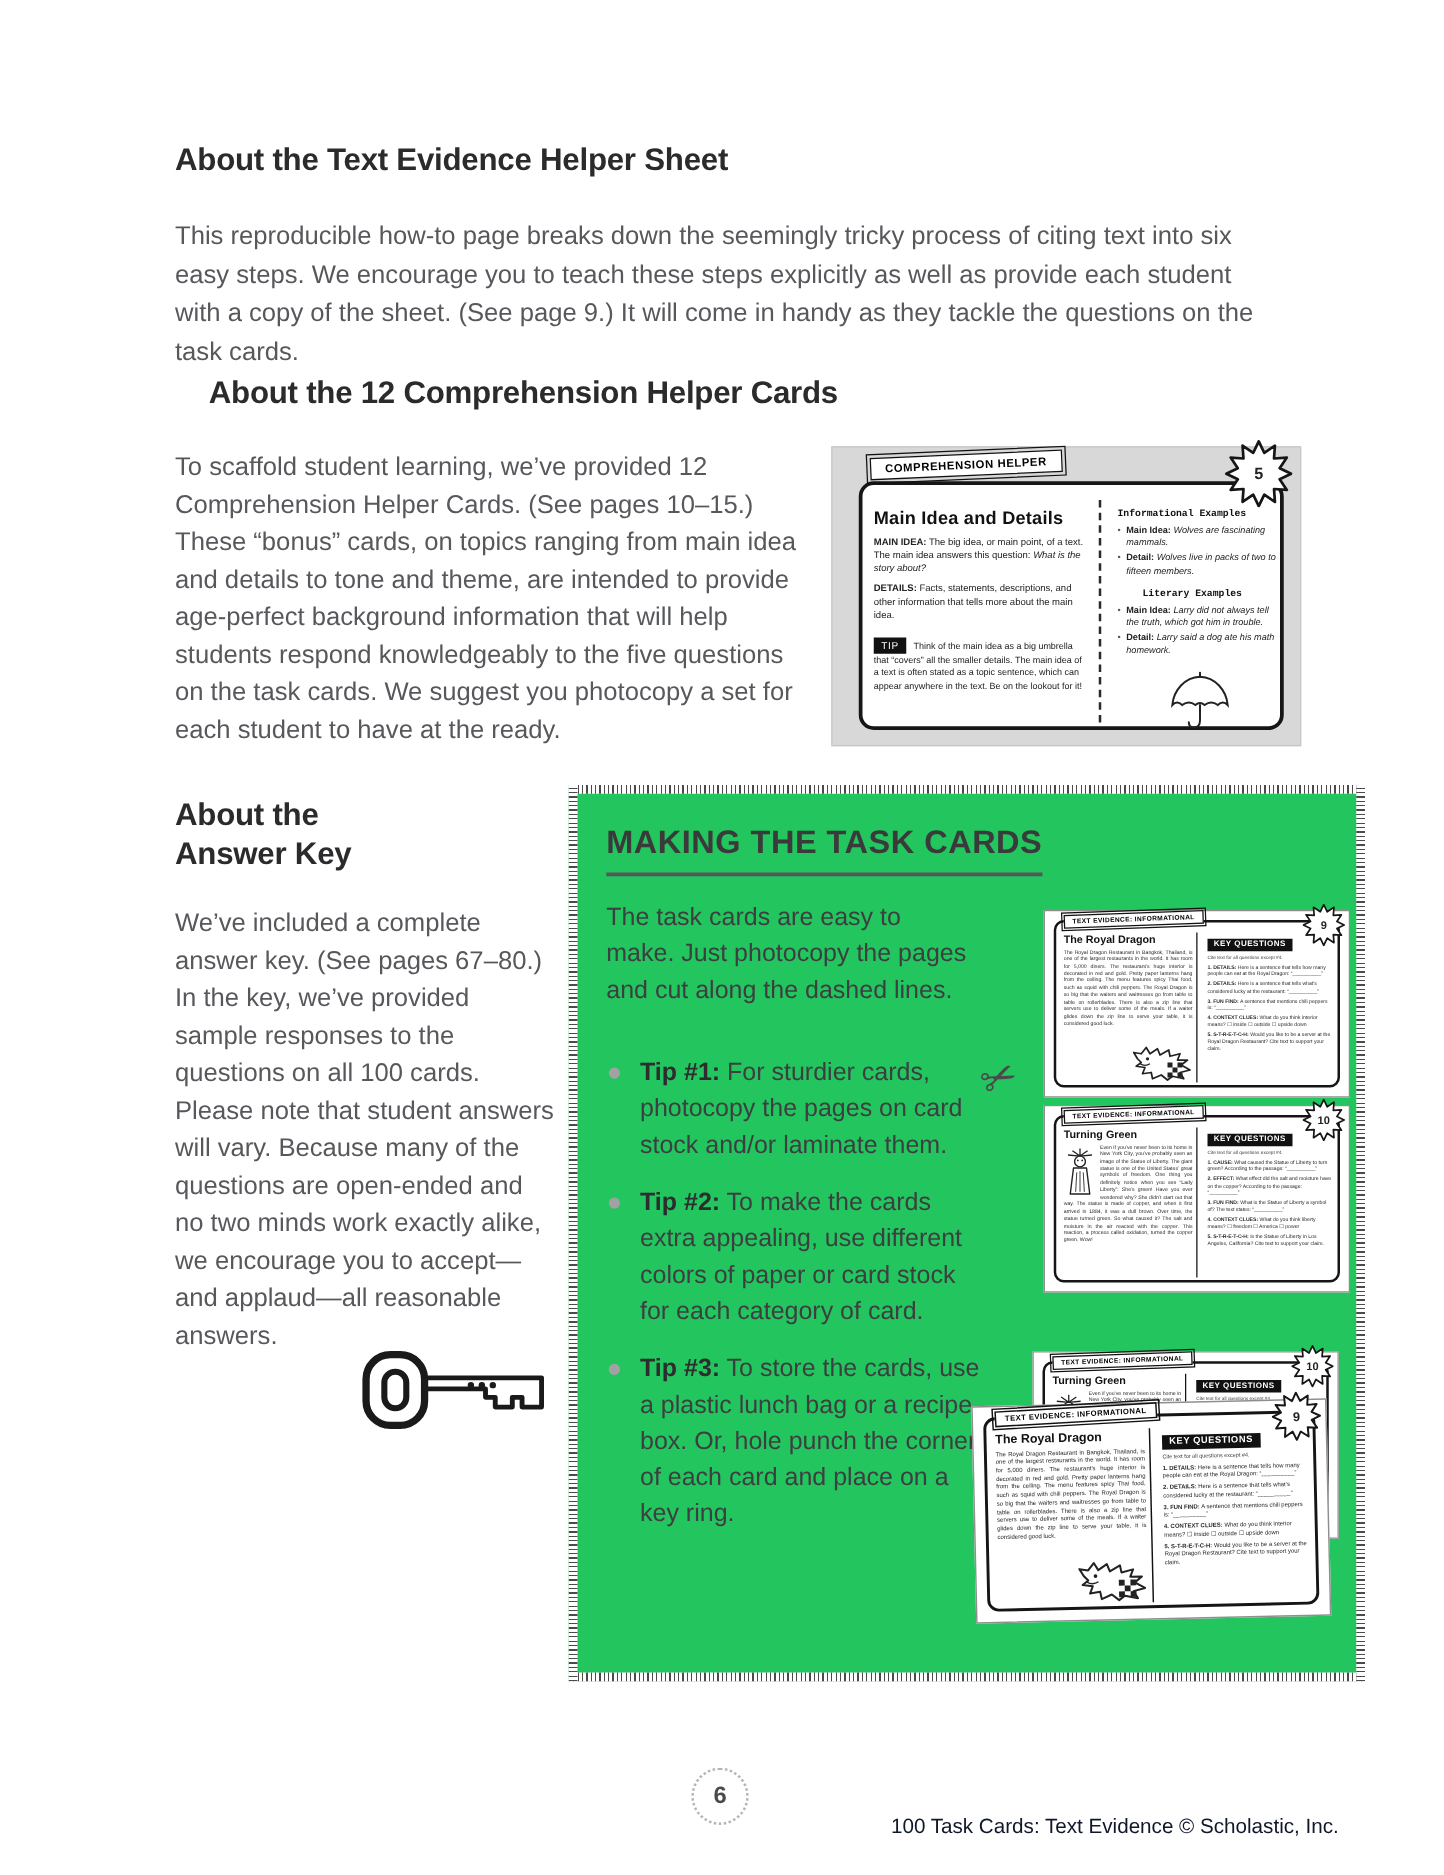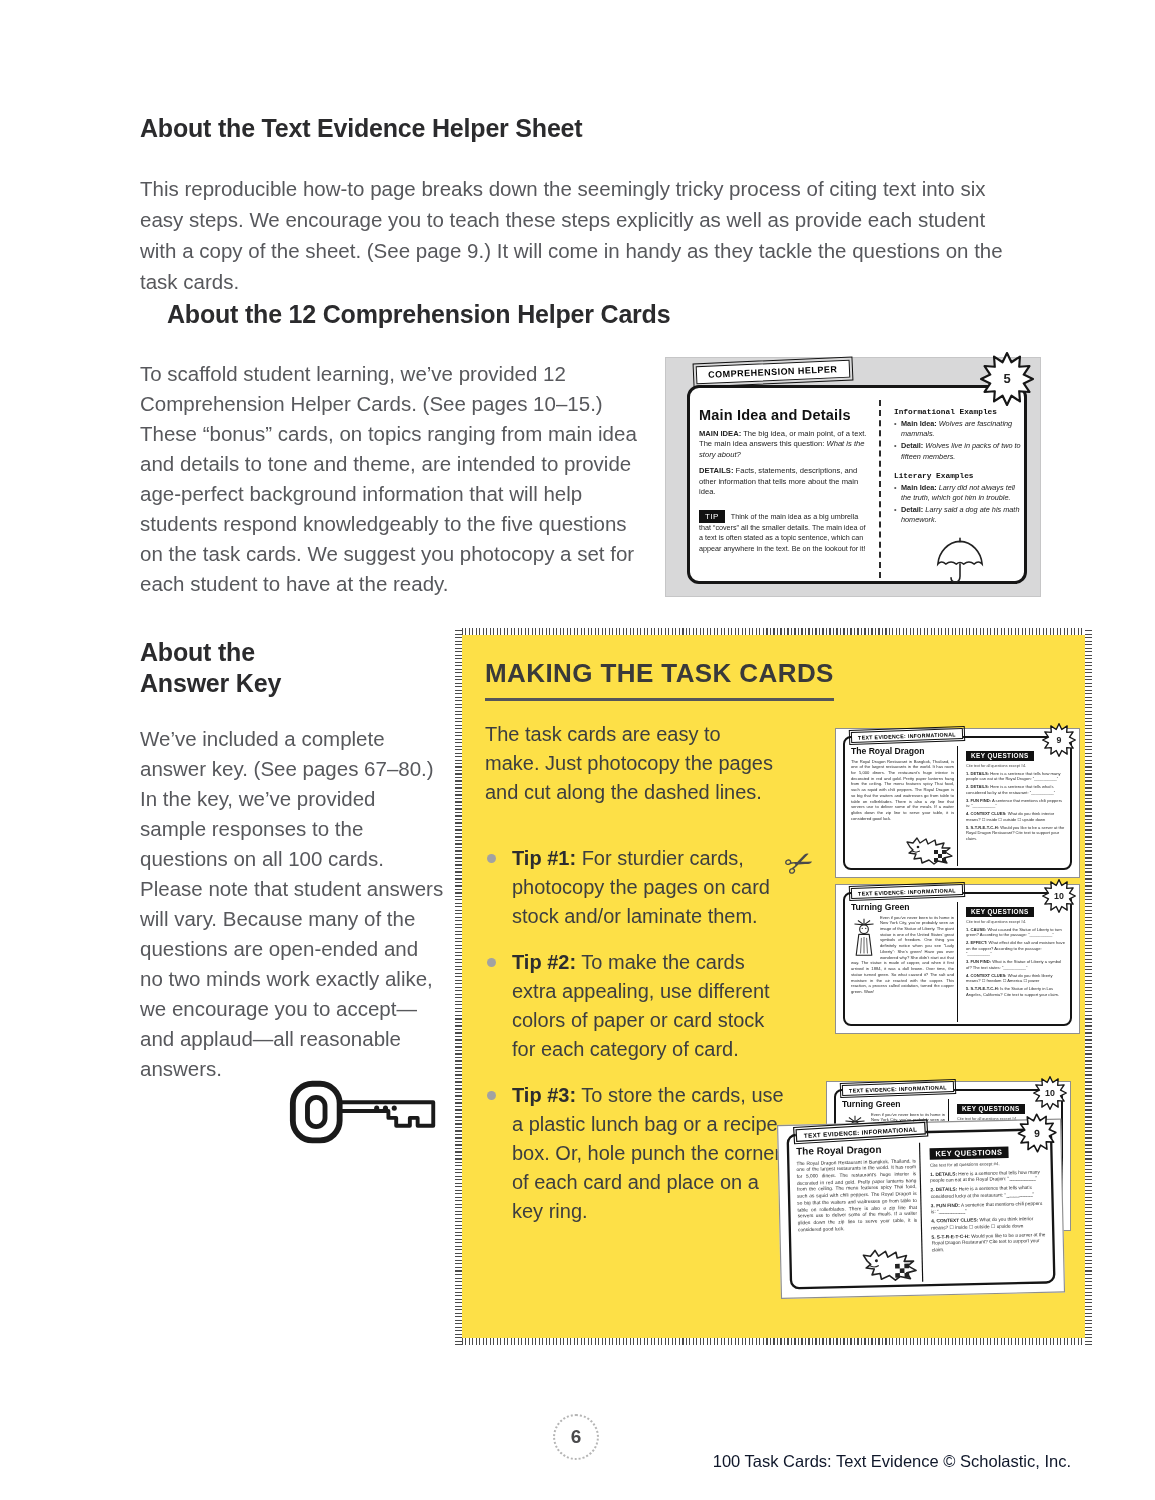--- a/index.html
+++ b/index.html
@@ -36,21 +36,21 @@
   .ch-divider { position:absolute; left:213px; top:42px; bottom:18px; width:0; border-left:2px dashed #2a2a2a; }
   .ch-right { position:absolute; left:228px; top:46px; width:132px; }
   .ch-ex-head { font-size:7.8px; font-weight:800; color:#111; margin:4px 0 3px;font-family:Liberation Mono, monospace; }
   .ch-ex-item { font-size:7.3px; line-height:1.4; color:#222; padding-left:7px; position:relative; margin-bottom:2px; }
   .ch-ex-item::before { content:"•"; position:absolute; left:0; top:0; color:#555; }
   .ch-ex-item b { font-weight:800; font-style:normal; }
   .ch-ex-item i { font-style:italic; }
   .ch-umbrella { display:block; width:58px; margin:8px auto 0; }
 
   
-  .mb { left:455px; top:628px; width:637px; height:717px; background:#fde047; }
+  .mb { left:455px; top:628px; width:637px; height:717px; background:#22c55e; }
   .stitch { position:absolute; background-color:#fff; }
   .st-top    { left:0; right:0; top:0;    height:7px; background-image:repeating-linear-gradient(90deg,#4a4a4a 0 1px,transparent 1px 3.5px); }
   .st-bottom { left:0; right:0; bottom:0; height:7px; background-image:repeating-linear-gradient(90deg,#4a4a4a 0 1px,transparent 1px 3.5px); }
   .st-left   { top:0; bottom:0; left:0;   width:7px;  background-image:repeating-linear-gradient(0deg,#4a4a4a 0 1px,transparent 1px 3.5px); }
   .st-right  { top:0; bottom:0; right:0;  width:7px;  background-image:repeating-linear-gradient(0deg,#4a4a4a 0 1px,transparent 1px 3.5px); }
   .mb-title { position:absolute; left:30px; top:30px; font-size:26px; font-weight:700; color:#3a3a3a;
               letter-spacing:.4px; border-bottom:3px solid #55565a; padding-bottom:9px; }
   .mb-intro { position:absolute; left:30px; top:92px; width:292px; font-size:20px; line-height:29px; color:#3d3e40; }
   .mb-tips  { position:absolute; left:30px; top:216px; width:302px; }
   .tip { position:relative; padding-left:27px; margin-bottom:17px; font-size:20px; line-height:29px; color:#3d3e40; }
@@ -125,21 +125,21 @@
       <div class="ch-tip">
         <span class="tip-badge">TIP</span>
         <span>Think of the main idea as a big umbrella that “covers” all the smaller details. The main idea of a text is often stated as a topic sentence, which can appear anywhere in the text. Be on the lookout for it!</span>
       </div>
     </div>
     <div class="ch-divider"></div>
     <div class="ch-right">
       <div class="ch-ex-head">Informational Examples</div>
       <div class="ch-ex-item"><b>Main Idea:</b> <i>Wolves are fascinating mammals.</i></div>
       <div class="ch-ex-item"><b>Detail:</b> <i>Wolves live in packs of two to fifteen members.</i></div>
-      <div class="ch-ex-head" style="margin-top:10px;">Literary Examples</div>
+      <div class="ch-ex-head" style="margin-top:10px;margin-left:20px;">Literary Examples</div>
       <div class="ch-ex-item"><b>Main Idea:</b> <i>Larry did not always tell the truth, which got him in trouble.</i></div>
       <div class="ch-ex-item"><b>Detail:</b> <i>Larry said a dog ate his math homework.</i></div>
       <svg class="ch-umbrella" viewBox="0 0 110 100">
         <path d="M55,14 C32,15 15,34 13,57 Q20,49 28,57 Q38,49 48,57 Q55,51 62,57 Q72,49 82,57 Q90,49 97,57 C95,34 78,15 55,14 Z" fill="#fff" stroke="#222" stroke-width="3"></path>
         <path d="M55,8 L55,14 M55,57 L55,80 Q55,91 46,91 Q38,91 38,83" fill="none" stroke="#222" stroke-width="3" stroke-linecap="round"></path>
       </svg>
     </div>
   </div>
 
   <div class="abs h1 pre" style="left:140px; top:637px; line-height:31px;">About the

